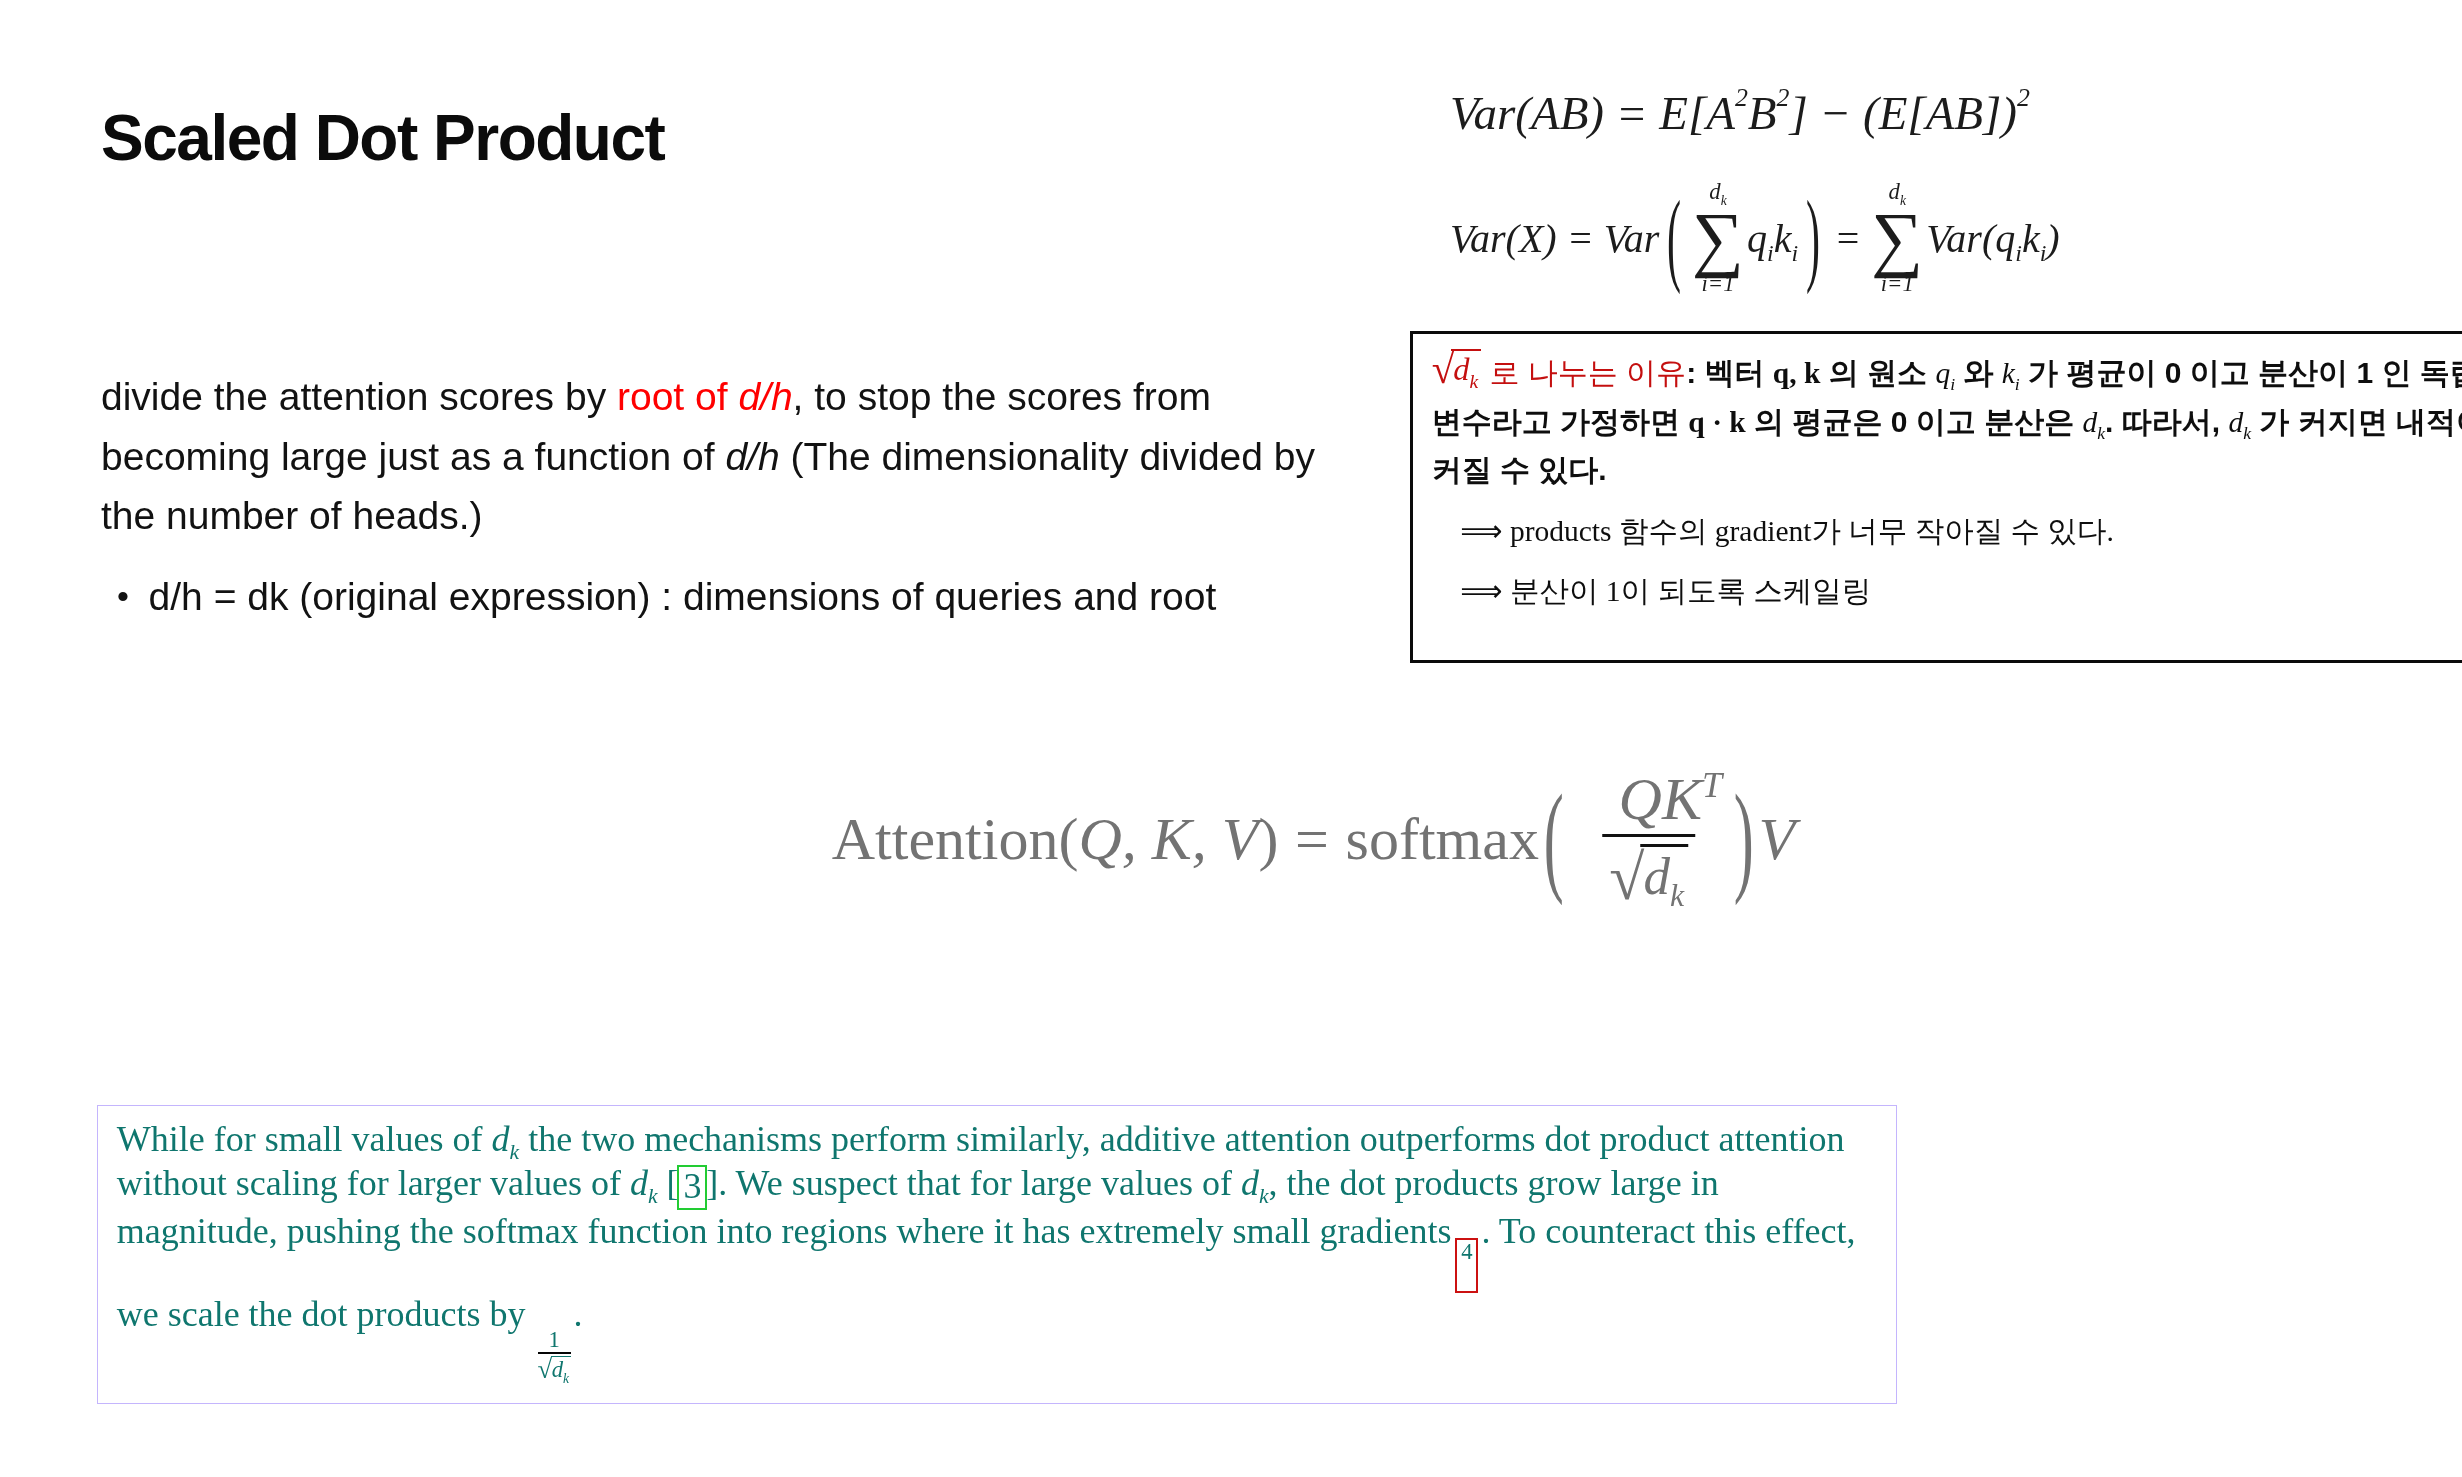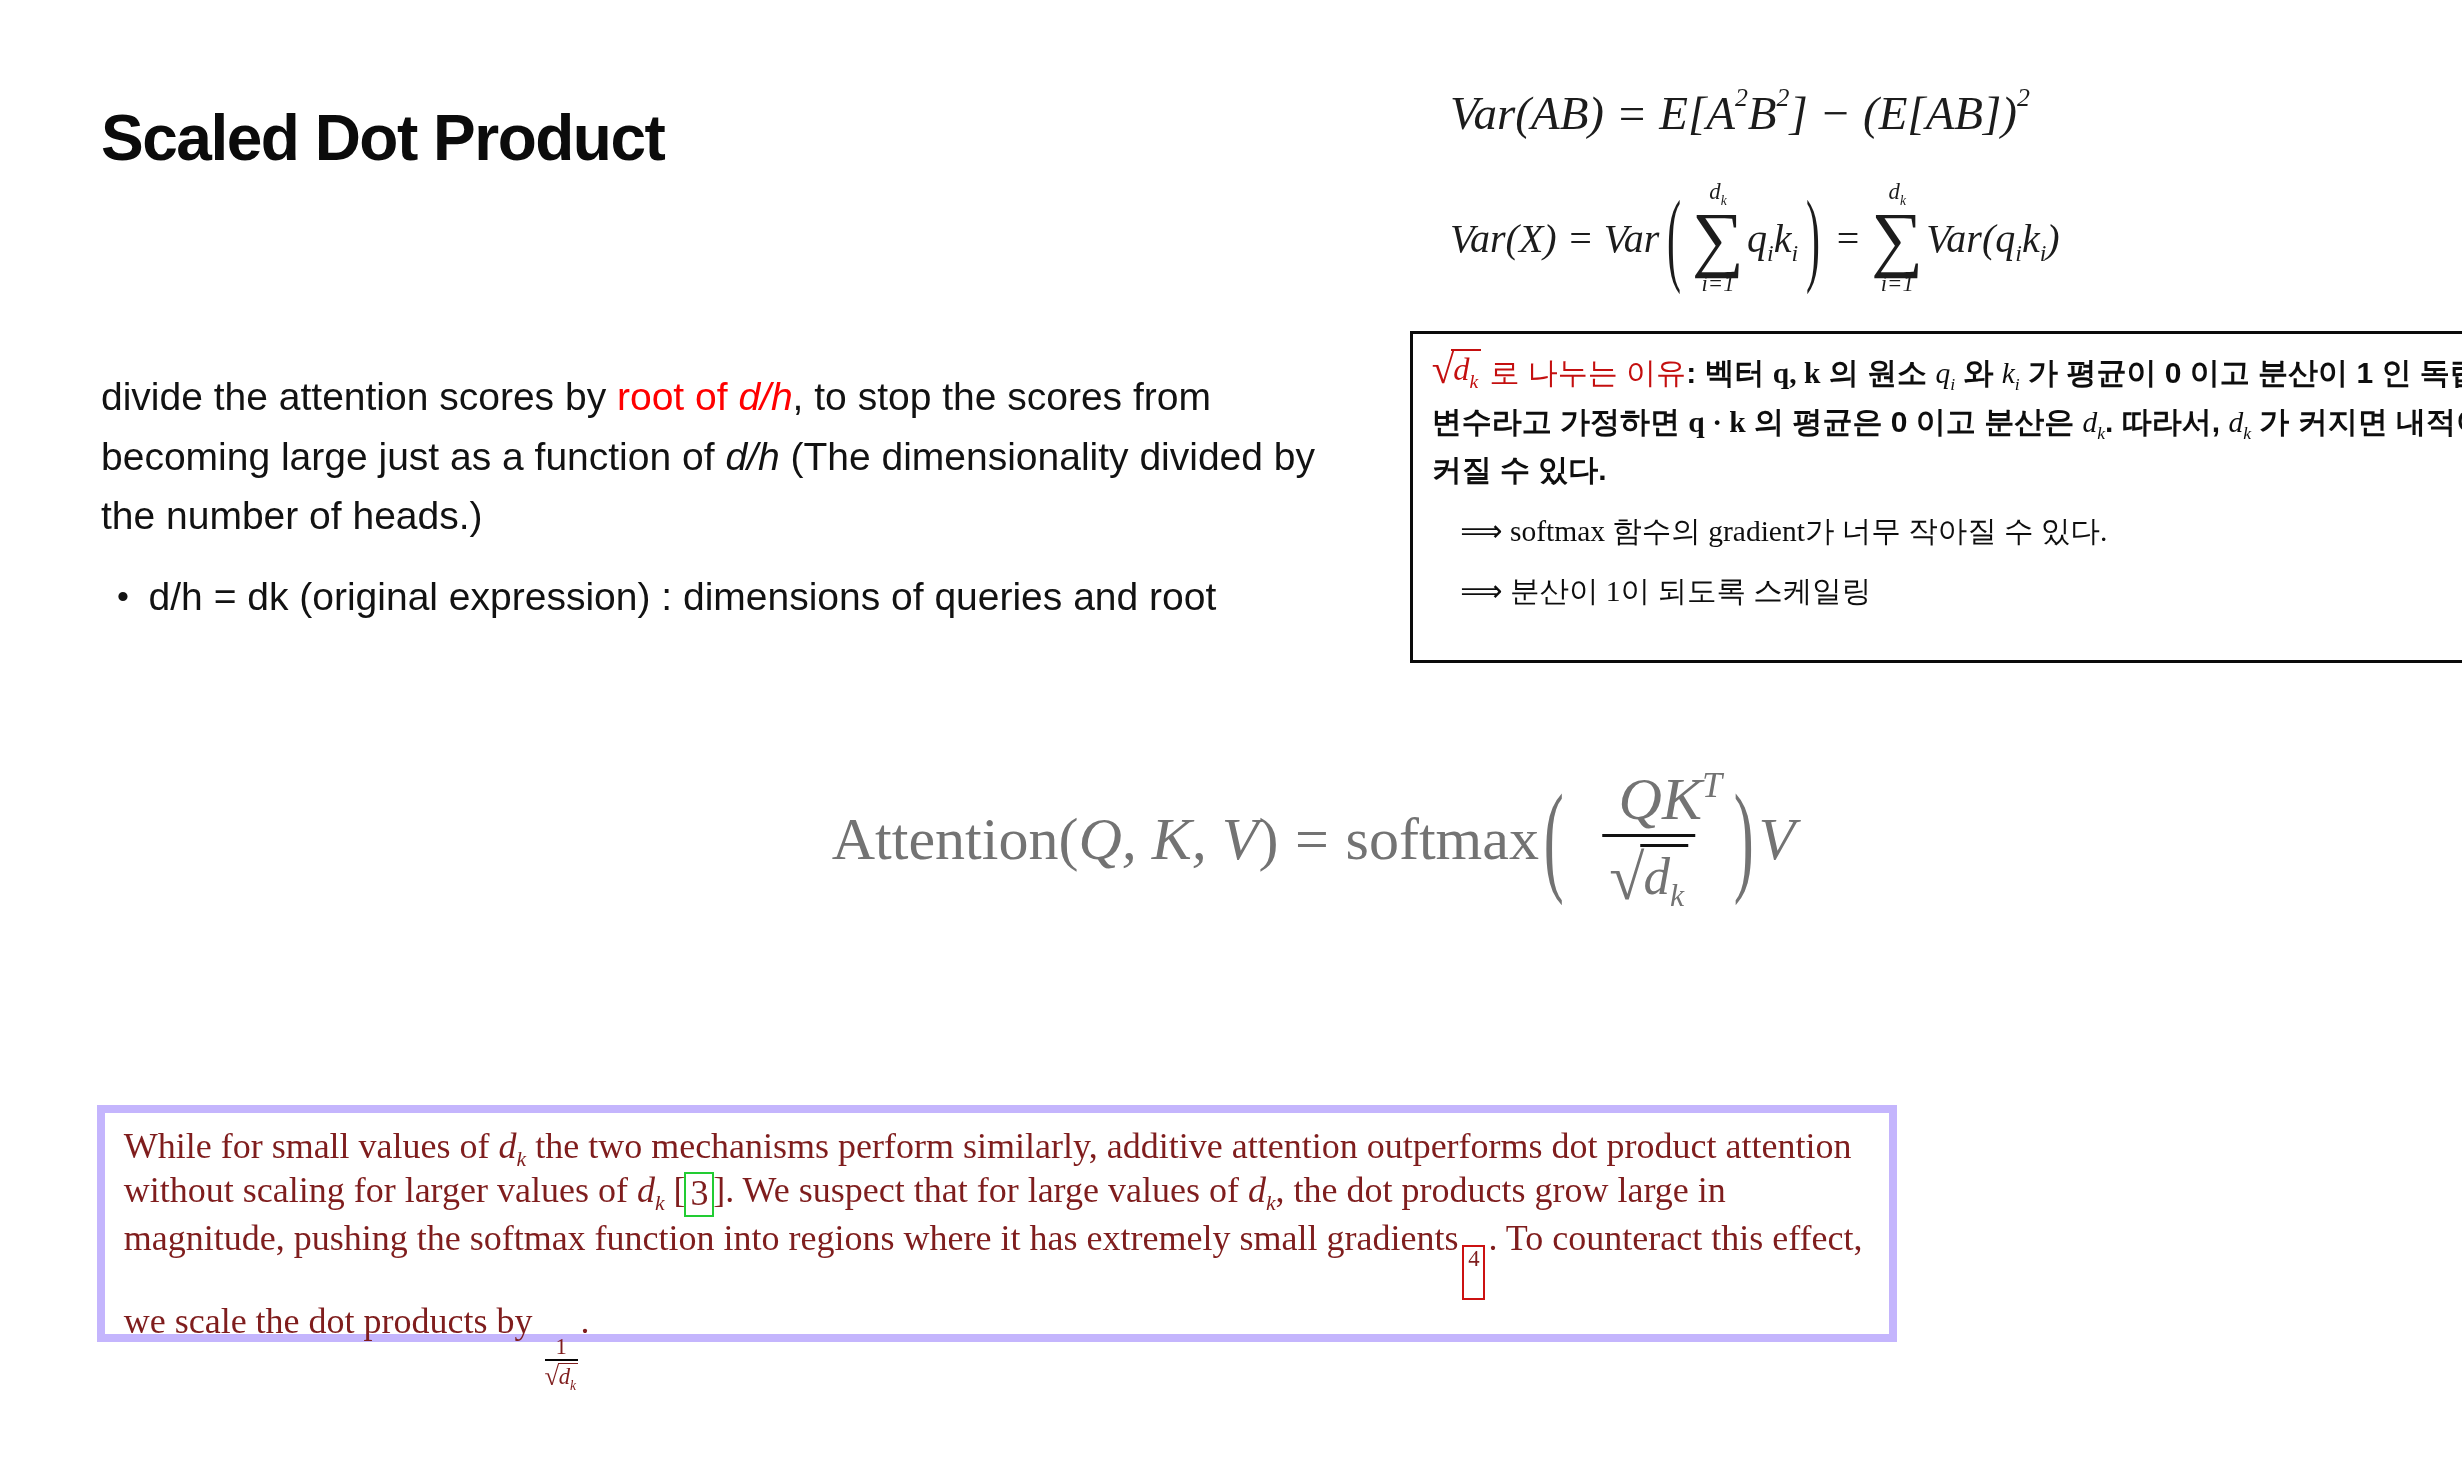--- a/index.html
+++ b/index.html
@@ -104,25 +104,25 @@
   .frac .fnum{padding:0 6.9px 4.9px;line-height:1;margin-left:43px;}
   .frac .fnum sup{font-size:60%;vertical-align:21.7px;}
   .frac .fden{border-top:3.4px solid #111;padding:6.9px 6.9px 0;line-height:1;}
   .a-sqrt{display:inline-flex;align-items:flex-start;font-size:53px;}
   .a-sqrt .rsym{font-size:64px;line-height:1.05;font-style:normal;margin-right:-3.9px;}
   .a-sqrt .rbody{border-top:3.4px solid #111;padding:2px 3.9px 0 3px;line-height:1.05;}
   .attn-p{transform:scaleY(2.05);transform-origin:center;display:inline-block;margin:0 4.9px;}
 
   
   #quote-box{
-    left:97px;top:1105px;width:1800px;height:237px;
-    border:8px solid #c4b5fd;
+    left:97px;top:1105px;width:1800px;height:299px;
+    border:1px solid #c4b5fd;
     padding:11.8px 18.7px;
     font-family:"Liberation Serif","DejaVu Serif",serif;
-    font-size:36px;line-height:1.22;color:#7f1d1d;
+    font-size:36px;line-height:1.22;color:#0f766e;
   }
   .cite-box{
     display:inline-block;border:2.5px solid var(--cite-green);
     line-height:0.95;padding:2px 3.9px 4.9px;margin:0 -1px;
     vertical-align:-3px;
   }
   .footnote-box{
     display:inline-block;border:2.5px solid var(--footnote-red);
     font-size:22.7px;line-height:1;
     padding:1px 3.9px 26.6px;margin:0 3px 0 3.9px;
@@ -171,21 +171,21 @@
 </div>
 
 <div id="korean-box" class="abs">
   <div>
     <span class="k-sqrt">
         <span class="rsym">√</span>
         <span class="rbody"><span>d</span><sub>k</sub></span>
       </span><span class="k-redlabel">&nbsp;로 나누는 이유</span><span>: 벡터 </span><span class="kmath-b">q, k</span><span> 의 원소 </span><span class="kmath"><span>q</span><sub>i</sub></span><span> 와 </span><span class="kmath"><span>k</span><sub>i</sub></span><span> 가 평균이 0 이고 분산이 1 인 독립 확률변수라고 가정하면 </span><span class="kmath-b">q · k</span><span> 의 평균은 0 이고 분산은 </span><span class="kmath"><span>d</span><sub>k</sub></span><span>. 따라서, </span><span class="kmath"><span>d</span><sub>k</sub></span><span> 가 커지면 내적이 매우 커질 수 있다.</span>
   </div>
   <div class="arrow-line">
-    <span class="arrow-sym">⟹</span><span class="arrow-text"> softmax 함수의 gradient가 너무 작아질 수 있다.</span>
+    <span class="arrow-sym">⟹</span><span class="arrow-text"> products 함수의 gradient가 너무 작아질 수 있다.</span>
   </div>
   <div class="arrow-line">
     <span class="arrow-sym">⟹</span><span class="arrow-text"> 분산이 1이 되도록 스케일링</span>
   </div>
 </div>
 
 <div id="attention" class="abs math">
   <span>Attention</span>
     <span>(</span>
     <span class="it">Q, K, V</span>

